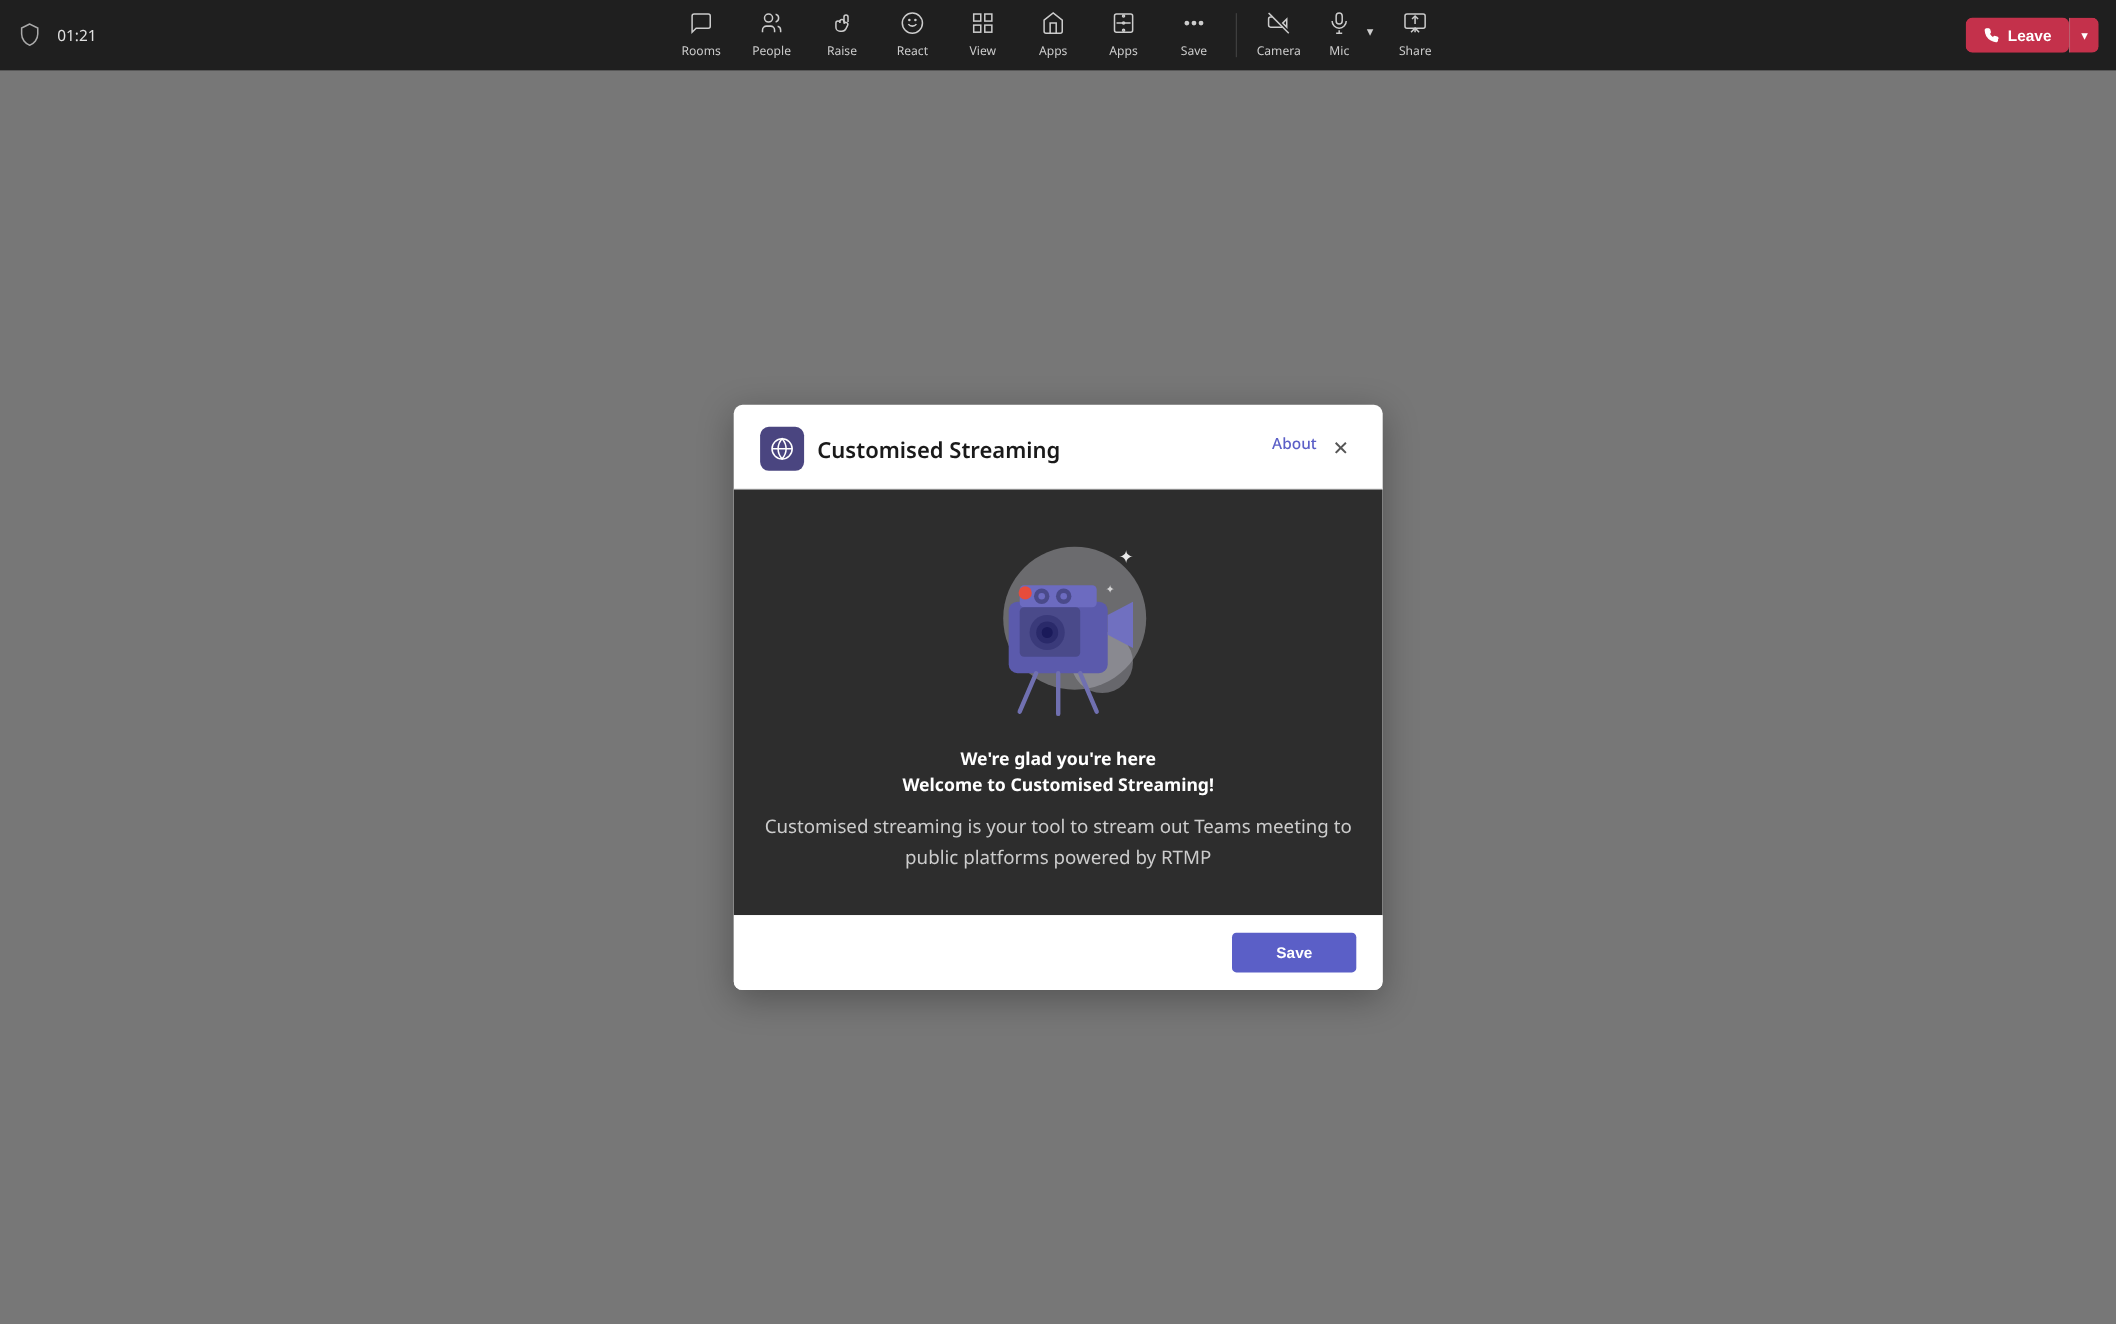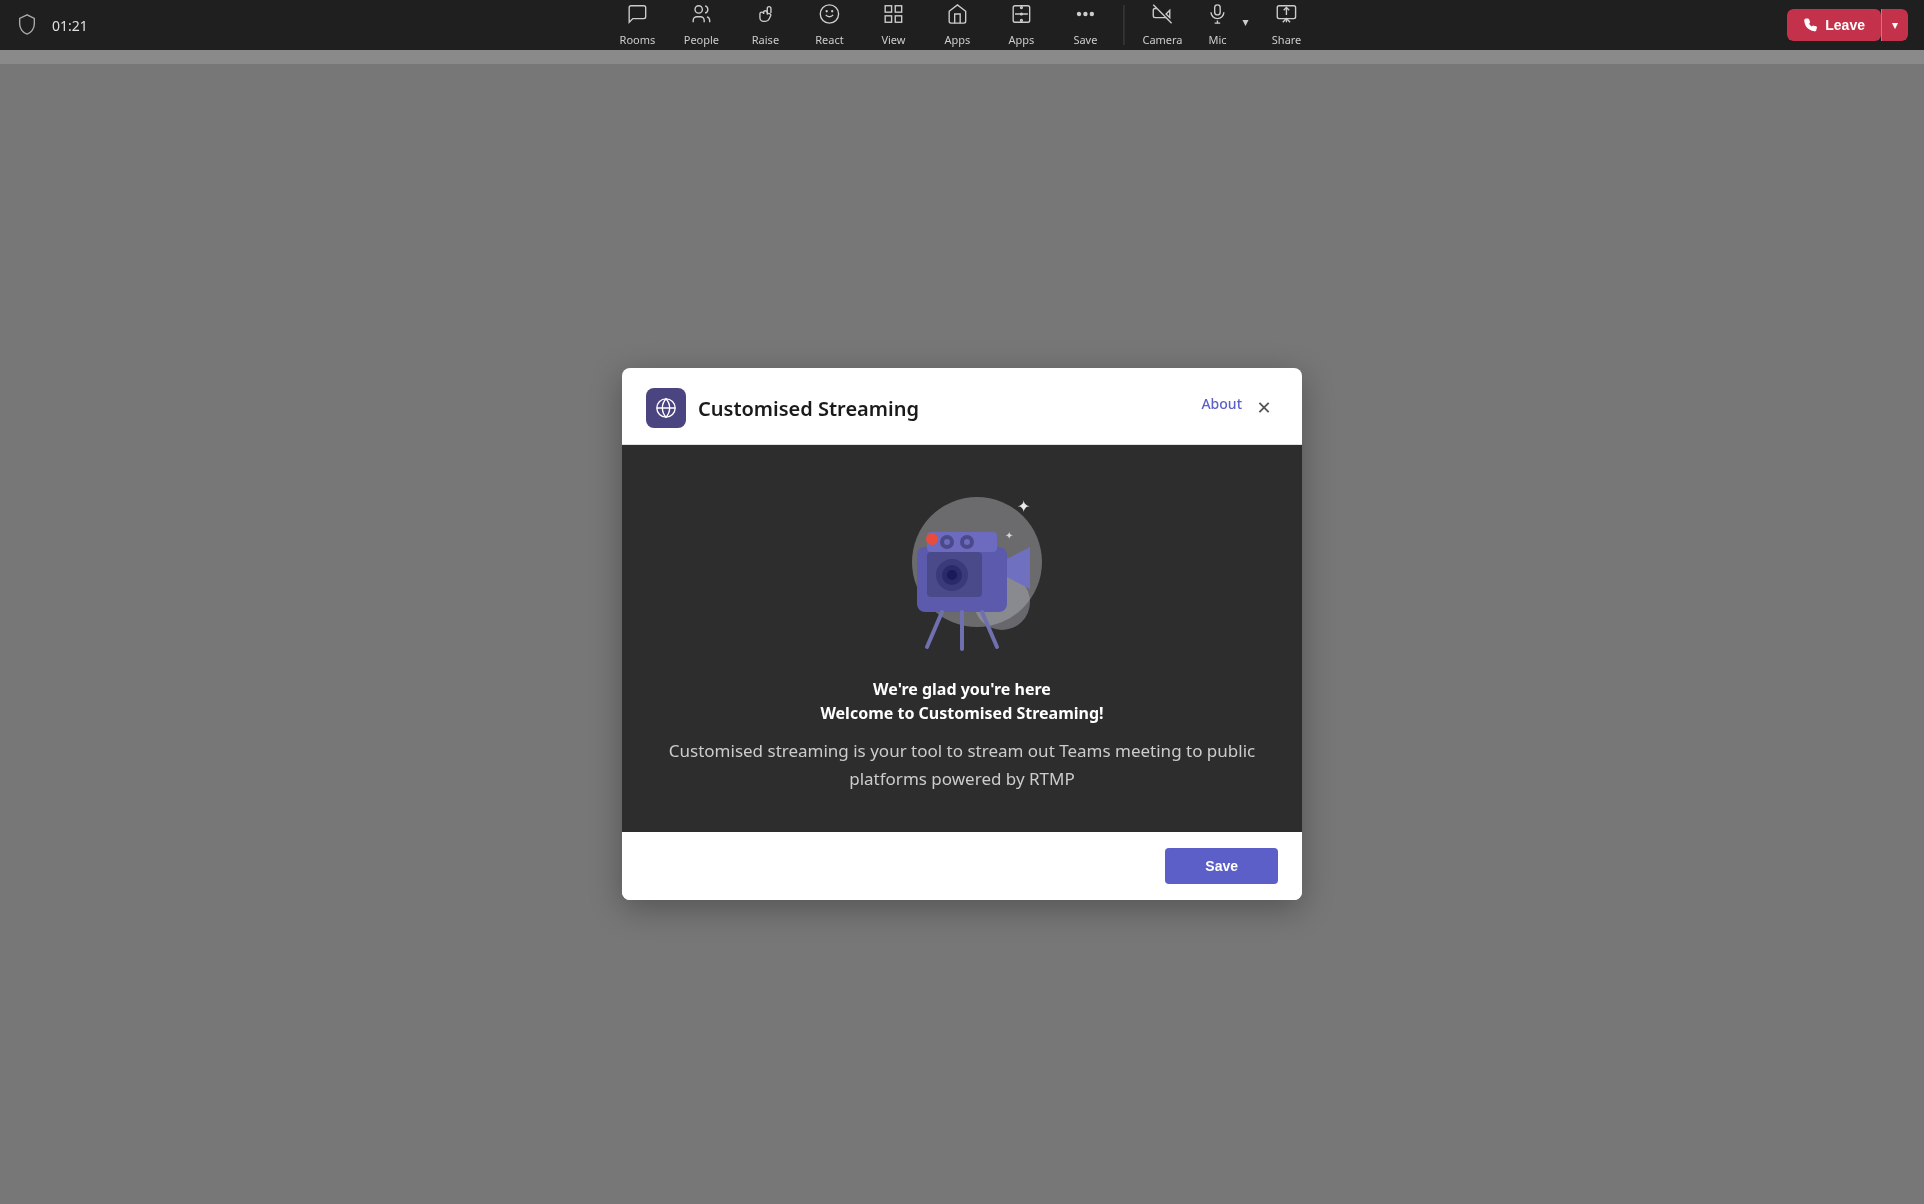--- a/index.html
+++ b/index.html
@@ -11,21 +11,21 @@
       overflow: hidden;
       position: relative;
     }
 
     
     .top-bar {
       position: absolute;
       top: 0;
       left: 0;
       right: 0;
-      height: 50px;
+      height: 64px;
       background: #1f1f1f;
       display: flex;
       align-items: center;
       justify-content: space-between;
       padding: 0 16px;
       z-index: 100;
     }
 
     .top-bar-left {
       display: flex;
@@ -163,21 +163,21 @@
       display: flex;
       align-items: center;
       justify-content: center;
       background: rgba(100,100,100,0.5);
     }
 
     
     .dialog {
       background: #fff;
       border-radius: 8px;
-      width: 680px;
+      width: 590px;
       box-shadow: 0 8px 32px rgba(0,0,0,0.3);
       overflow: hidden;
     }
 
     .dialog-header {
       display: flex;
       align-items: center;
       justify-content: space-between;
       padding: 20px 24px 16px;
       border-bottom: 1px solid #e0e0e0;

